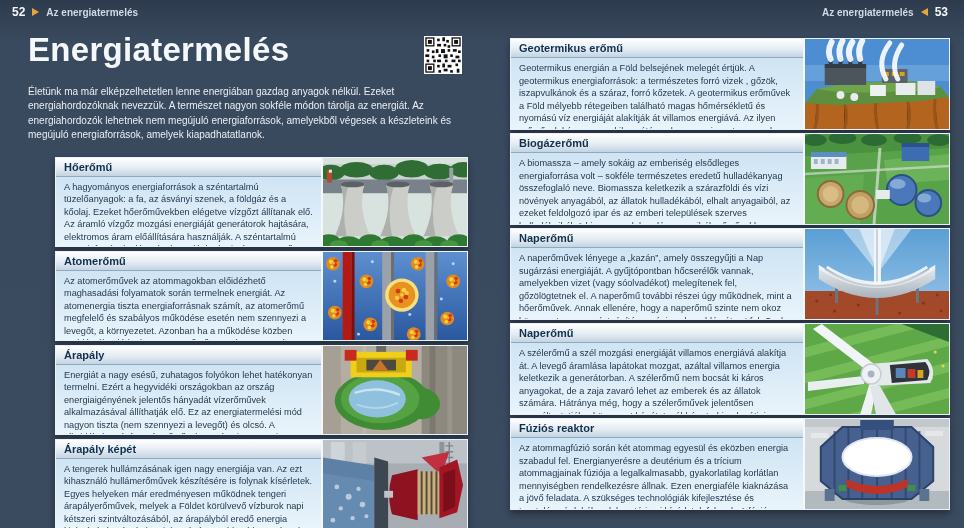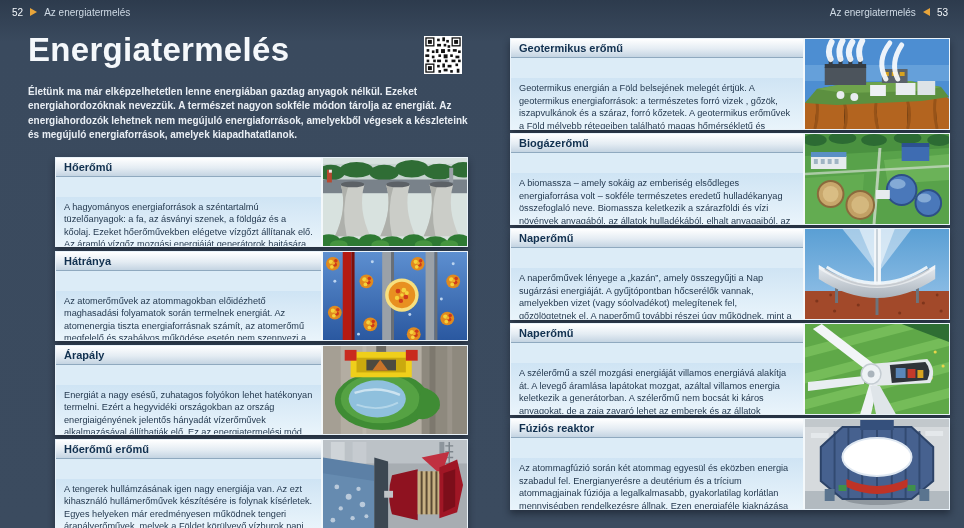--- a/index.html
+++ b/index.html
@@ -9,47 +9,47 @@
     background:linear-gradient(180deg,#2d3b4d 0px,#3a4a5e 42px,#3b4b5f 100%);
     font-family:"Liberation Sans","DejaVu Sans",sans-serif;
     -webkit-font-smoothing:antialiased;
   }
 
   
   .topbar { position:absolute; top:0; left:0; width:100%; height:24px;
     display:flex; align-items:center; justify-content:space-between;
     padding:0 16px 0 12px; }
   .tb-group { display:flex; align-items:center; gap:7px; }
-  .tb-num { font-weight:normal; font-size:10px; color:#f3f7fb; }
-  .tb-label { color:#cfdae5; font-weight:normal; font-size:10px; }
+  .tb-num { font-weight:bold; font-size:12px; color:#f3f7fb; }
+  .tb-label { color:#cfdae5; font-weight:bold; font-size:10px; }
   .tri { width:0; height:0; display:inline-block; }
   .tri-r { border-left:7px solid #e9a53b; border-top:4.5px solid transparent; border-bottom:4.5px solid transparent; }
   .tri-l { border-right:7px solid #e9a53b; border-top:4.5px solid transparent; border-bottom:4.5px solid transparent; }
 
   
   .page { position:absolute; width:440px; }
   #page-left  { left:28px;  top:33px; }
   #page-right { left:510px; top:38px; }
 
   .title-row { position:relative; height:40px; }
   .main-title { margin:0; font-size:33px; font-weight:bold; color:#f5f8fb; letter-spacing:.3px; line-height:1.05; }
   .qr { position:absolute; top:3px; right:6px; width:38px; height:38px; margin:0; }
   .qr svg { display:block; width:100%; height:100%; }
 
-  .intro { margin:12px 0 0 0; font-size:10px; line-height:1.44; color:#e9eef4; width:440px;font-weight:bold; }
+  .intro { margin:12px 0 0 0; font-size:10px; line-height:1.44; color:#e9eef4; width:440px; }
 
   .cards { display:flex; flex-direction:column; gap:4px; }
   #page-left  .cards { margin-top:14px;padding-left:27px; }
   #page-right .cards { gap:3px; }
 
   .card { display:flex; background:#dcecf7; border:1px solid rgba(238,245,250,.8);
     box-shadow:0 4px 7px rgba(8,14,22,.45); }
   .h90 { height:90px; } .h92 { height:92px; }
 
-  .card-text { flex:1 1 auto; min-width:0; display:flex; flex-direction:column;gap:20px; }
+  .card-text { flex:1 1 auto; min-width:0; display:flex; flex-direction:column; }
   .card-head { flex:0 0 19px; margin:0; height:19px; line-height:19px; padding:0 8px;
     background:linear-gradient(180deg,#ffffff 0%,#e4ecf3 55%,#c4d4e2 100%);
     border-bottom:1px solid #8fa9bf;
     font-size:11px; font-weight:bold; color:#11304f; white-space:nowrap; overflow:hidden; }
   .card-body { flex:1 1 auto; margin:0; padding:4px 8px 3px 8px;
     background:linear-gradient(180deg,#cfe4f4 0%,#e9f4fb 100%);
     font-size:9.2px; line-height:1.36; color:#24394f; overflow:hidden; }
 
   .card-img { flex:0 0 146px; margin:0; border-left:2px solid #f3f8fb; overflow:hidden; background:#9db3c4; }
   .card-img svg { display:block; width:100%; height:100%; }
@@ -175,21 +175,21 @@
                 <ellipse cx="58" cy="89" rx="9" ry="5"></ellipse>
                 <ellipse cx="102" cy="89" rx="9" ry="5"></ellipse>
                 <ellipse cx="128" cy="89" rx="9" ry="5"></ellipse>
             </g>
           </svg>
         </figure>
       </section>
 
       <section class="card h90">
         <div class="card-text">
-          <h2 class="card-head">Hátránya</h2>
+          <h2 class="card-head">Atomerőmű</h2>
           <p class="card-body">Az atomerőművek az atommagokban előidézhető maghasadási folyamatok során termelnek energiát. Az atomenergia tiszta energiaforrásnak számít, az atomerőmű megfelelő és szabályos működése esetén nem szennyezi a levegőt, a környezetet. Azonban ha a működése közben problémák adódnak, az atomerőmű a sugárszennyezés veszélye mellett hőszennyezéssel károsíthatja a környezetét.</p>
         </div>
         <figure class="card-img">
           <svg viewBox="0 0 146 90" preserveAspectRatio="none">
             <defs>
               <linearGradient id="gAtom" x1="0" y1="0" x2="0" y2="1">
                 <stop offset="0" stop-color="#5d8fd0"></stop>
                   <stop offset="1" stop-color="#2a58a0"></stop>
               </linearGradient>
               <g id="nuc">
@@ -266,21 +266,21 @@
             <path d="M50,25 L58,14 L66,25 Z" fill="#c9742a"></path>
             <rect x="22" y="4" width="12" height="11" fill="#c92a1e"></rect>
             <rect x="84" y="4" width="12" height="11" fill="#c92a1e"></rect>
             <rect x="54" y="0" width="10" height="6" fill="#6d6a62"></rect>
           </svg>
         </figure>
       </section>
 
       <section class="card h90">
         <div class="card-text">
-          <h2 class="card-head">Hőerőmű erőmű</h2>
+          <h2 class="card-head">Árapály képét</h2>
           <p class="card-body">A tengerek hullámzásának igen nagy energiája van. Az ezt kihasználó hullámerőművek készítésére is folynak kísérletek. Egyes helyeken már eredményesen működnek tengeri árapályerőművek, melyek a Földet körülvevő vízburok napi kétszeri szintváltozásából, az árapályból eredő energia kiaknázására épültek. A jelenségét a Hold Földre gyakorolt tömegvonzása hozza létre.</p>
         </div>
         <figure class="card-img">
           <svg viewBox="0 0 146 90" preserveAspectRatio="none">
             <rect width="146" height="90" fill="#a7adb2"></rect>
             <rect y="0" width="146" height="24" fill="#bcc2c7"></rect>
             <rect x="8" y="2" width="14" height="22" fill="#cfd4d8"></rect>
             <rect x="30" y="2" width="14" height="22" fill="#c6cbd0"></rect>
             <rect x="118" y="2" width="5" height="30" fill="#8d959c"></rect>
             <path d="M128,2 L128,30 M124,6 L132,6 M124,12 L132,12 M124,18 L132,18 M124,24 L132,24" stroke="#7d858c" stroke-width="1.5" fill="none"></path>

